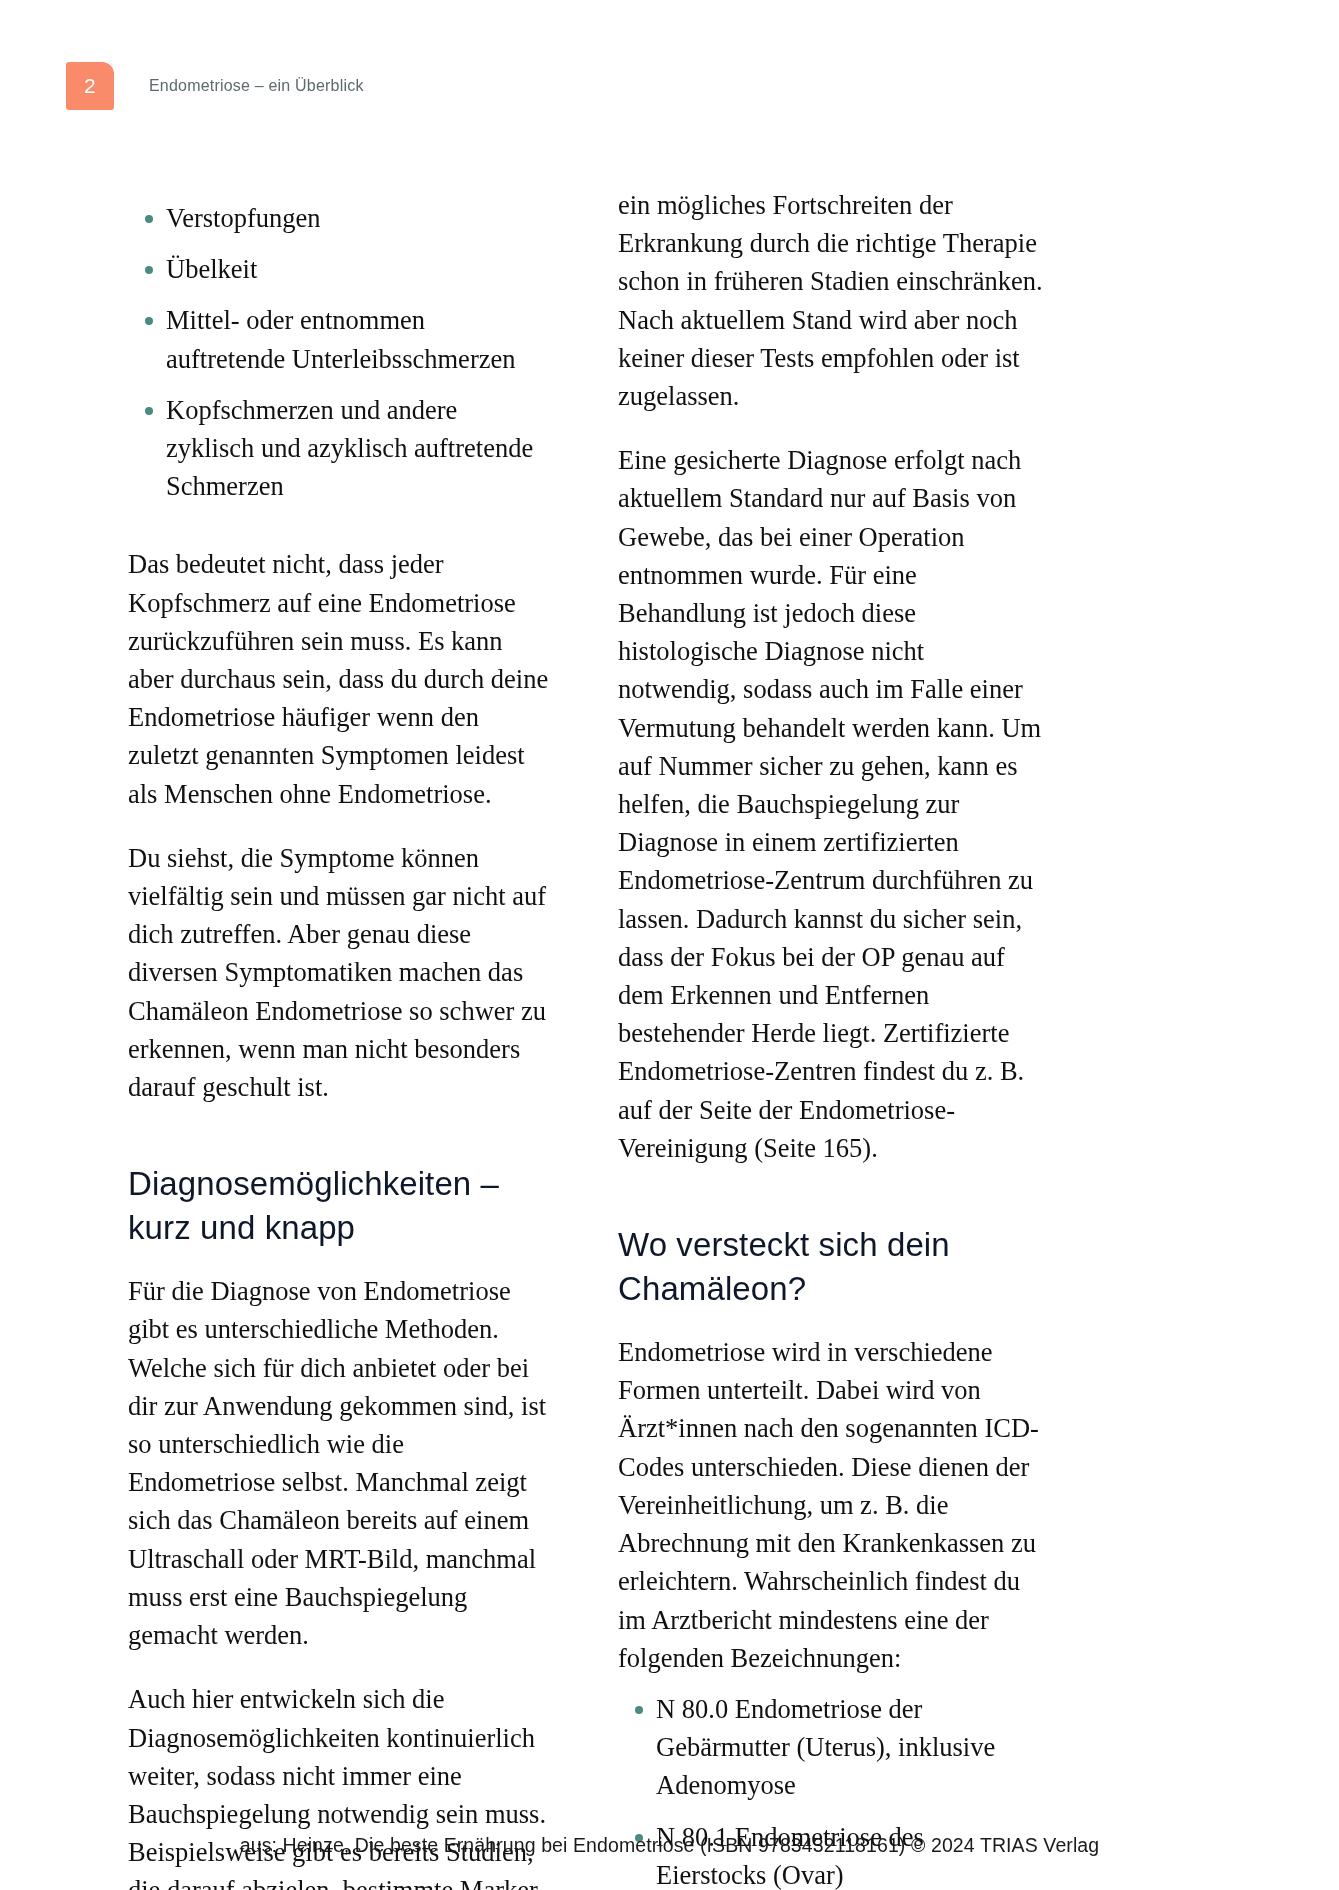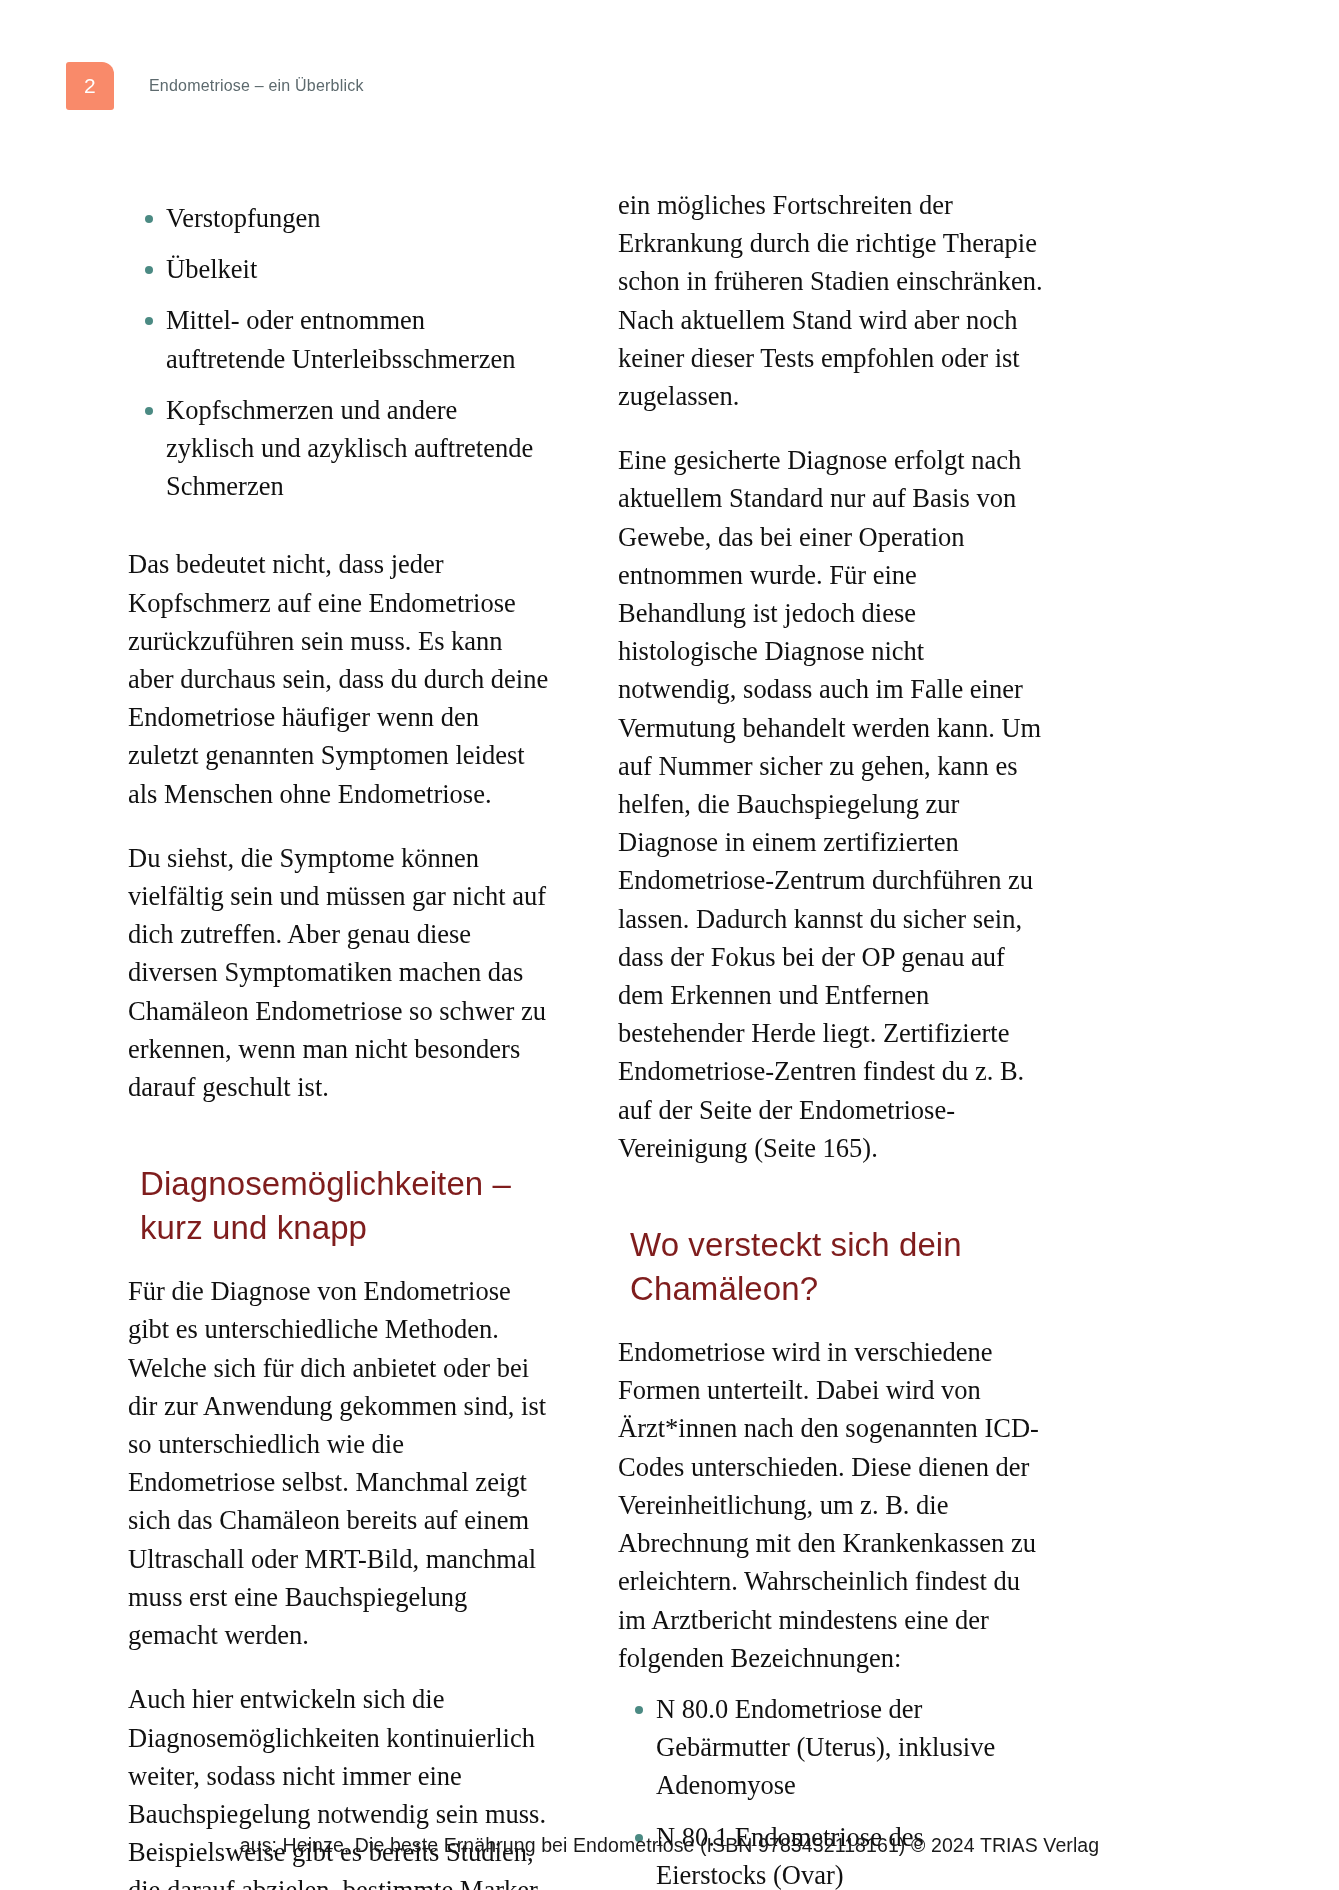--- a/index.html
+++ b/index.html
@@ -86,26 +86,26 @@
     position: absolute;
     left: 4px;
     top: 16px;
     width: 8px;
     height: 8px;
     border-radius: 50%;
     background: #4b8a83;
   }
 
   h2.section {
-    margin: 0 0 22px 12px;
+    margin: 0 0 22px 0;
     font-family: "Liberation Sans", sans-serif;
     font-weight: normal;
     font-size: 33px;
     line-height: 44px;
-    color: #7f1d1d;
+    color: #0f172a;
     letter-spacing: 0.1px;
   }
   .spacer-md { height: 30px; }
   .spacer-sm { height: 14px; }
 
   
   .footer {
     position: absolute;
     left: 0;
     right: 0;

